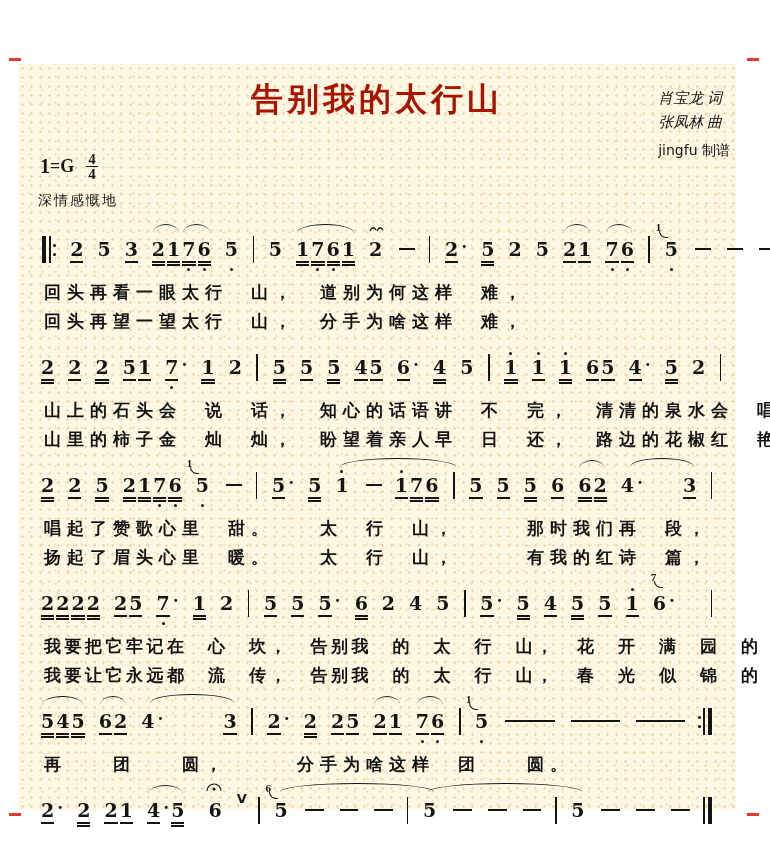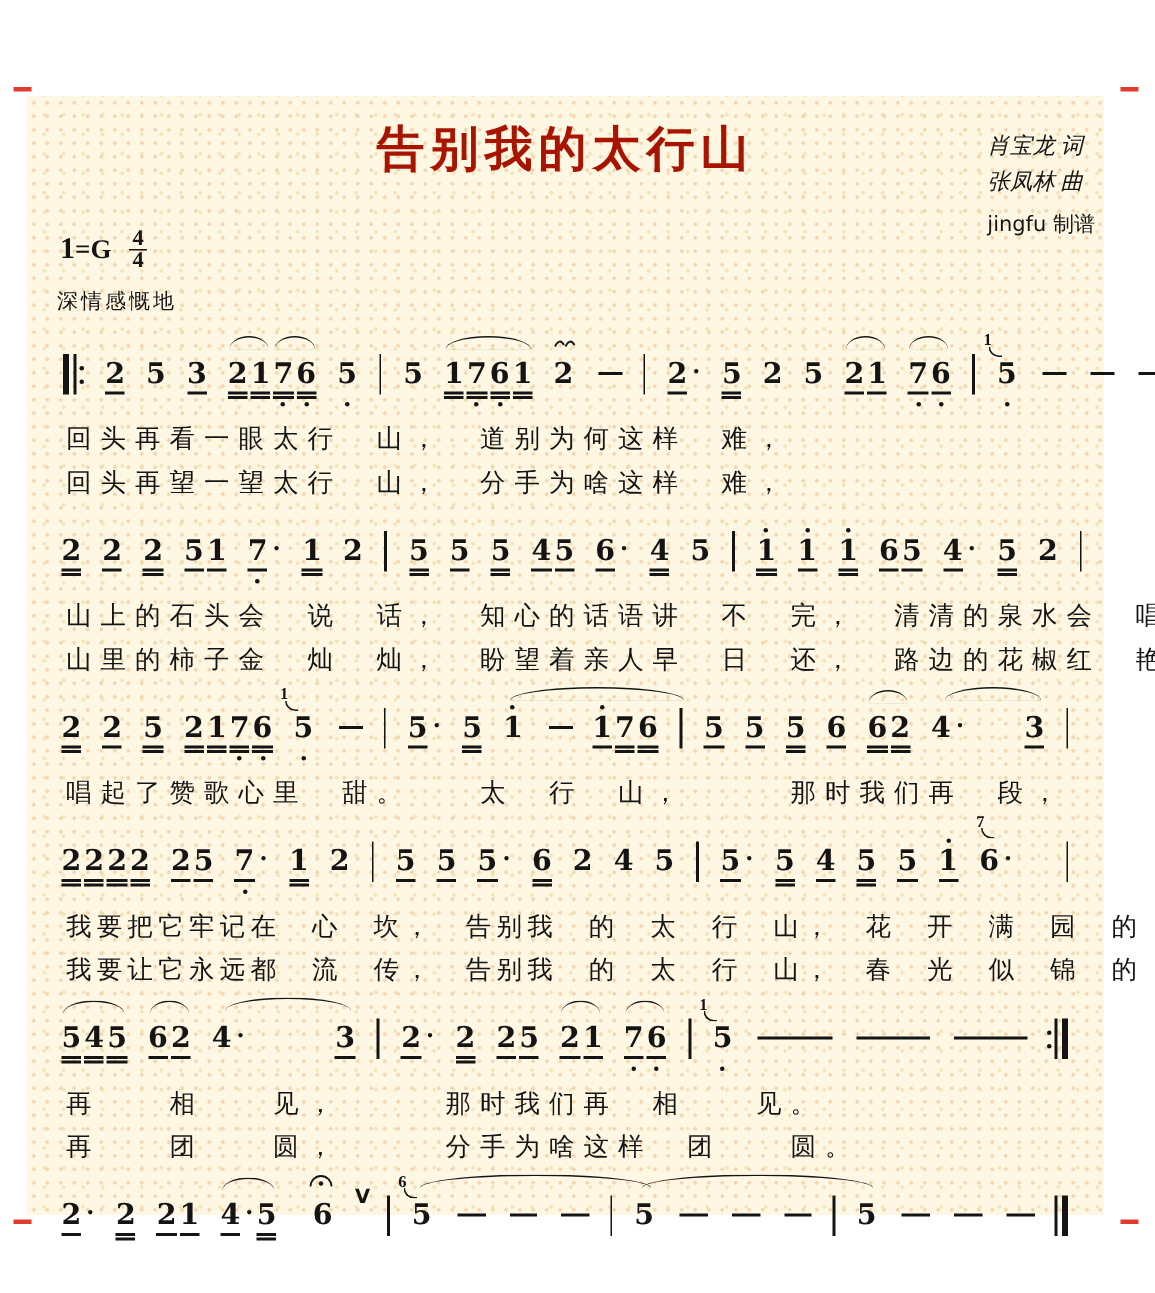--- a/index.html
+++ b/index.html
@@ -52,21 +52,21 @@
   .bl.thick{width:4.2px;}
   .dots{display:flex;flex-direction:column;justify-content:center;height:27px;}
   .dots i{display:block;width:3px;height:3px;border-radius:50%;background:#141414;margin:3px 1px;}
   .dash{flex:1 0 24px;max-width:70px;position:relative;height:30px;margin-right:8px;}
   .dash::after{content:'';position:absolute;left:4px;right:4px;top:16px;height:2.2px;background:#141414;}
   .sp{flex:0 0 auto;}
   .breath{font-size:13px;font-weight:bold;margin:-2px 10px 0 2px;font-family:"DejaVu Sans",sans-serif;}
   .mla{margin-left:auto;margin-right:0;}
   .arc{position:absolute;height:8px;border-top:1.3px solid #141414;border-radius:100% 100% 0 0 / 200% 200% 0 0;}
   .lyr{font-size:17px;letter-spacing:6px;white-space:nowrap;line-height:29px;margin-left:4px;
-       font-family:"Liberation Serif","DejaVu Serif",serif;}
+       font-family:"Liberation Serif","DejaVu Serif",serif;font-weight:bold;}
   .ls4{letter-spacing:3.5px;}
 
   
   .wpatch{position:absolute;background:#ffffff;}
   .rtick{position:absolute;background:#e23b2e;}
 </style>
 </head>
 <body>
 
 <div class="wpatch" style="left:196px;top:105px;width:20px;height:20px;"></div>
@@ -971,20 +971,21 @@
                 </span>
               </span>
             </span>
             <span class="bar mla">
               <span class="bl"></span>
             </span>
             <span class="arc" style="left: 300px; width: 116px; top: -10px;"></span>
             <span class="arc" style="left: 589.6px; width: 64.4px; top: -10px;"></span>
           </div>
           <div class="lyr">唱起了赞歌心里　甜。　　太　行　山，　　　那时我们再　段，</div>
+          <div class="lyr">扬起了眉头心里　暖。　　太　行　山，　　　有我的红诗　篇，</div>
         </div>
         <div class="sysblock">
           <div class="sys">
             <span class="grp item">
               <span class="note">
                 <span class="stack">
                   <span class="odot hi"></span>
                   <span class="dg">2</span>
                   <span class="lns">
                     <i></i>
@@ -1467,21 +1468,20 @@
             <span class="bar mla">
               <span class="dots">
                 <i></i>
                 <i></i>
               </span>
               <span class="bl"></span>
               <span class="bl thick"></span>
             </span>
             <span class="arc" style="left: 109.6px; width: 84.4px; top: -10px;"></span>
           </div>
-          <div class="lyr">再　　相　　见，　　　那时我们再　相　　见。</div>
           <div class="lyr">再　　团　　圆，　　　分手为啥这样　团　　圆。</div>
         </div>
         <div class="sysblock">
           <div class="sys">
             <span class="grp item">
               <span class="note">
                 <span class="stack">
                   <span class="odot hi"></span>
                   <span class="dg">2</span>
                   <span class="lns">

